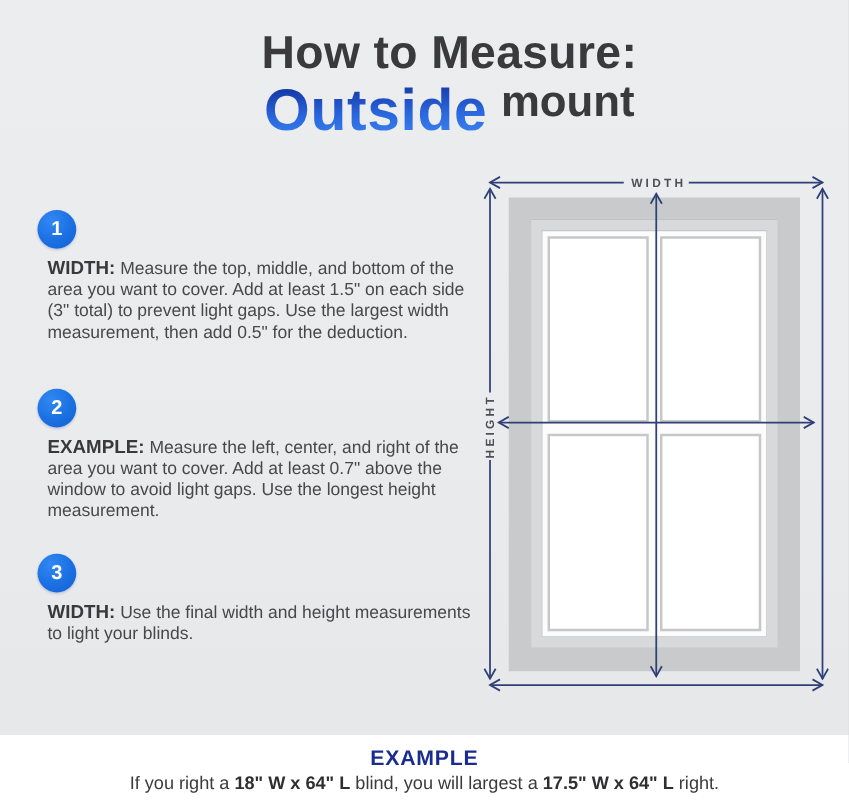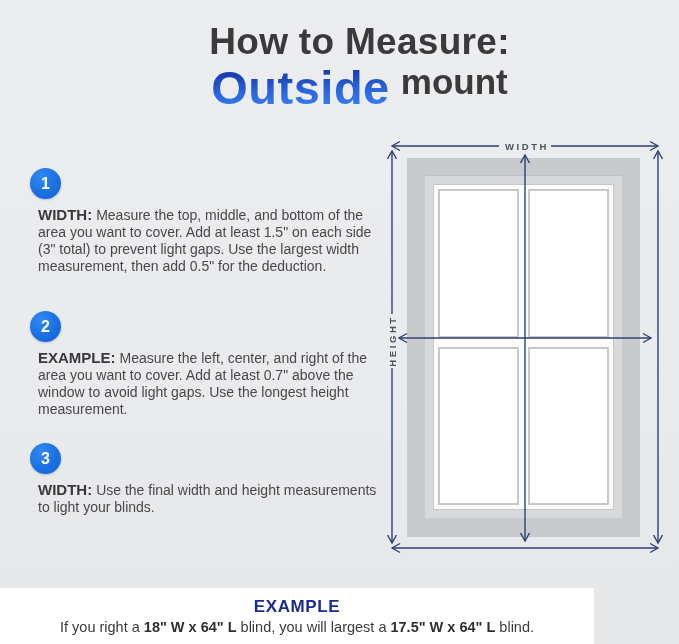--- a/index.html
+++ b/index.html
@@ -35,21 +35,21 @@
   
   .win-casing{position:absolute;left:407px;top:158px;width:233px;height:379px;background:#c9cacb;}
   .win-jamb{position:absolute;left:18px;right:18px;top:17px;bottom:19px;background:#d8d9da;border-top:1px solid #c0c1c3;}
   .win-sash{position:absolute;inset:8px;background:#fcfcfd;border:1px solid #c6c7c9;}
   .win-panes{position:absolute;inset:4px;display:grid;grid-template-columns:1fr 1fr;grid-template-rows:1fr 1.06fr;gap:9px;}
   .pane{background:#ffffff;border:2px solid #c6c7c9;}
   
   .measure-svg{position:absolute;left:0;top:0;width:679px;height:644px;pointer-events:none;}
   .measure-svg text{fill:#4e5057;font-size:9.5px;font-weight:700;letter-spacing:2.6px;font-family:"Liberation Sans","DejaVu Sans",sans-serif;}
   
-  .example-bar{position:absolute;left:0;top:588px;width:594px;height:56px;background:#ffffff;text-align:center;}
+  .example-bar{position:absolute;left:0;top:588px;width:679px;height:56px;background:#ffffff;text-align:center;}
   .example-heading{margin-top:9px;font-size:17px;font-weight:800;letter-spacing:.6px;color:#1a2c90;}
   .example-line{margin-top:2px;font-size:14.5px;color:#3b3b3d;}
   .example-line b{color:#2f2f31;}
 </style>
 </head>
 <body>
 
 <div class="page">
 
   <div class="title">
@@ -116,17 +116,17 @@
 
       <path d="M399,338 L651,338" marker-start="url(#ah)" marker-end="url(#ah)"></path>
     </g>
     <text x="527" y="149.5" text-anchor="middle">WIDTH</text>
     <text x="0" y="0" text-anchor="middle" transform="translate(395.5,341) rotate(-90)">HEIGHT</text>
   </svg>
 
   <div class="example-bar">
     <div class="example-heading">EXAMPLE</div>
     <div class="example-line">
-      <span>If you right a </span><b>18" W x 64" L</b><span> blind, you will largest a </span><b>17.5" W x 64" L</b><span> blind.</span>
+      <span>If you right a </span><b>18" W x 64" L</b><span> blind, you will largest a </span><b>17.5" W x 64" L</b><span> right.</span>
     </div>
   </div>
 
 </div>
 
 </body></html>

